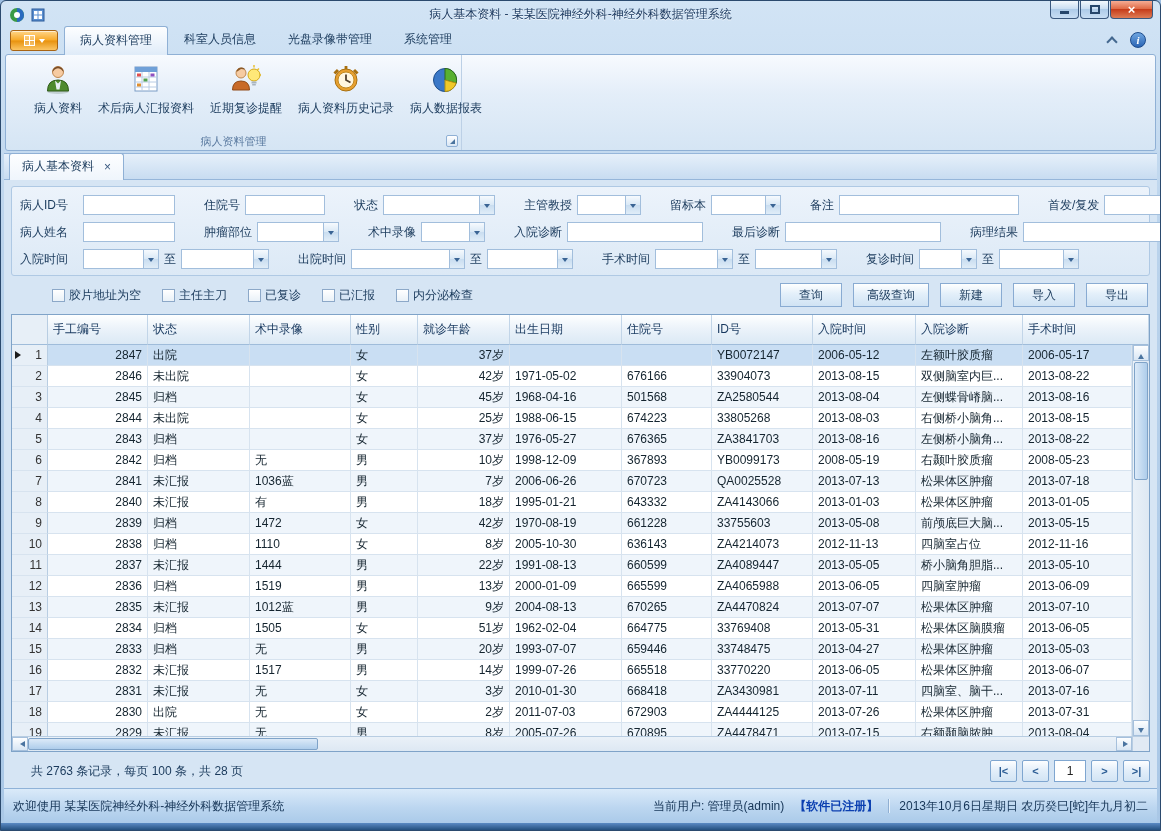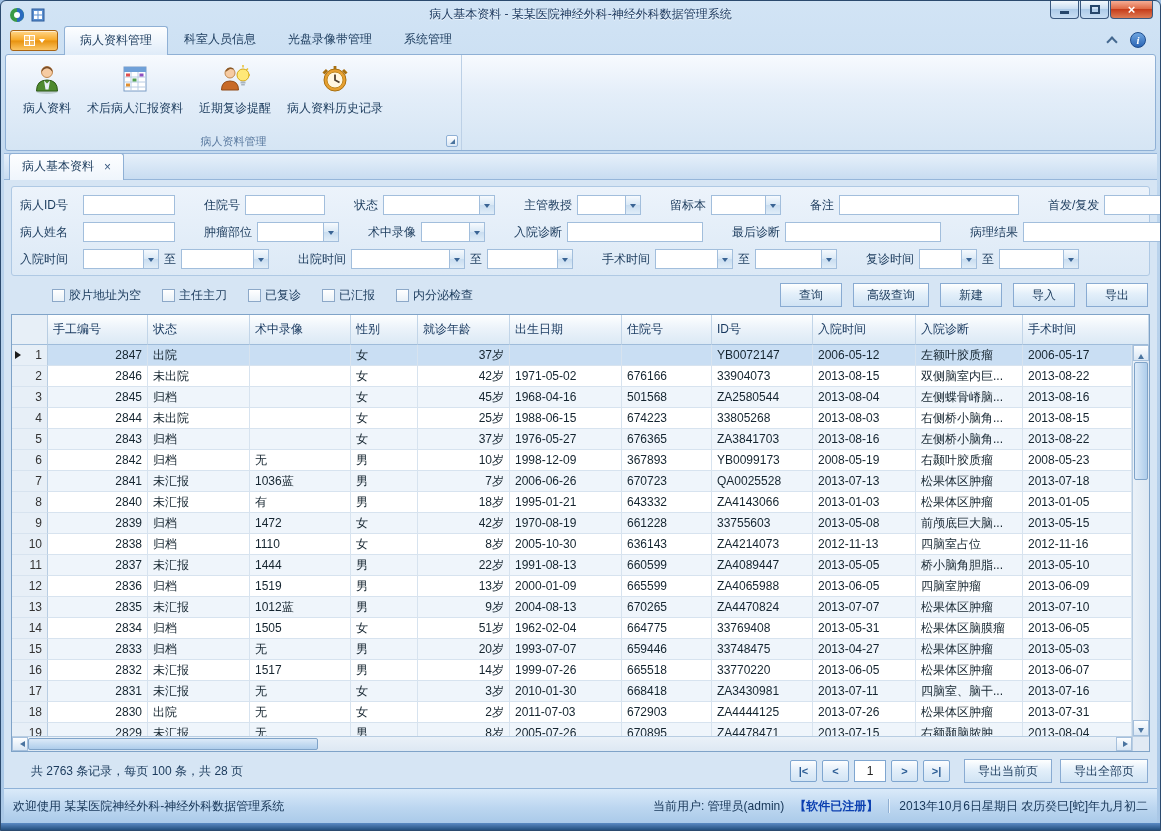--- a/index.html
+++ b/index.html
@@ -40,21 +40,21 @@
     border-radius:3px 3px 0 0; white-space:nowrap; cursor:default; }
   .rtab.selected { background:linear-gradient(#FDFEFF,#EDF4FC 55%,#DFEBF8); border-color:#8FB0D5; margin-bottom:-1px; z-index:2; }
   .chev-up { width:8px; height:8px; border-top:2px solid #44688F; border-left:2px solid #44688F; transform:rotate(45deg); margin-top:4px; }
   .info-icon { width:16px; height:16px; border-radius:50%; background:linear-gradient(#6FA6E0,#2A64B4);
     border:1px solid #1C4B8C; color:#fff; font-weight:bold; font-family:"Liberation Serif",serif; font-style:italic;
     display:flex; align-items:center; justify-content:center; font-size:11px; }
   
   .ribbon-body { flex:none; height:97px; margin:0 1px; border:1px solid #8FB0D5; border-radius:3px;
     background:linear-gradient(#F7FAFE,#E4EEF9 40%,#D5E5F4); display:flex; position:relative; z-index:1; }
   .ribbon-group { width:456px; display:flex; flex-direction:column; border-right:1px solid #BCD0E6; }
-  .ribbon-items { flex:1; display:flex; align-items:flex-start; padding:4px 9px 0; }
+  .ribbon-items { flex:1; display:flex; align-items:flex-start; padding:4px 20px 0; }
   .rbtn { display:flex; flex-direction:column; align-items:center; gap:5px; padding:4px 8px 2px; border-radius:3px; color:#1A3A5C; cursor:default; }
   .rbtn svg { width:32px; height:32px; display:block; }
   .rbtn-label { white-space:nowrap; }
   .group-caption { height:17px; flex:none; display:flex; align-items:center; justify-content:center; color:#59799F; font-size:11px; position:relative; }
   .launcher { position:absolute; right:3px; bottom:3px; width:12px; height:12px; border:1px solid #8FB0D5; border-radius:2px;
     background:linear-gradient(#FFFFFF,#D8E6F4); }
   .launcher::after { content:''; position:absolute; right:2px; bottom:2px; width:0; height:0;
     border-left:5px solid transparent; border-bottom:5px solid #4A749E; }
   
   .doc-tabs { height:27px; flex:none; background:linear-gradient(#E6F0FA,#C8DCF1); border-top:1px solid #96B6DA;
@@ -245,20 +245,30 @@
             <svg viewBox="0 0 32 32">
                 <path d="M8 7 L4.5 10.5 M24 7 l3.5 3.5" stroke="#A87010" stroke-width="3"></path>
                 <rect x="14.6" y="3" width="2.8" height="3.5" fill="#A87010"></rect>
                 <circle cx="16" cy="17" r="11" fill="#E8A030" stroke="#A87010"></circle>
                 <circle cx="16" cy="17" r="8" fill="#FFF6E0" stroke="#C08820"></circle>
                 <path d="M16 11.5 v5.5 l4.5 2.5" stroke="#504030" stroke-width="1.8" fill="none"></path>
               </svg>
           </span>
           <span class="rbtn-label">病人资料历史记录</span>
         </div>
+        <div class="rbtn">
+          <span>
+            <svg viewBox="0 0 32 32">
+                <circle cx="15" cy="17" r="11.5" fill="#3A78C8" stroke="#1E4E8C"></circle>
+                <path d="M15 17 L15 5.5 A11.5 11.5 0 0 1 26.2 20 z" fill="#58B030" stroke="#2E6A18"></path>
+                <path d="M15 17 L26.2 20 A11.5 11.5 0 0 1 15 28.5 z" fill="#F0C828" stroke="#B09010"></path>
+              </svg>
+          </span>
+          <span class="rbtn-label">病人数据报表</span>
+        </div>
       </div>
       <div class="group-caption">
         <span>病人资料管理</span>
         <span class="launcher"></span>
       </div>
     </div>
   </div>
 
   <div style="position:absolute; top:31px; right:14px; display:flex; gap:14px; align-items:center; z-index:5;">
     <span class="chev-up"></span>
@@ -763,24 +773,20 @@
 
     <div class="pager-row">
       <span class="pager-info">共 2763 条记录，每页 100 条，共 28 页</span>
       <div class="pager-ctl">
         <div class="pbtn">|&lt;</div>
         <div class="pbtn">&lt;</div>
         <input class="page-input" value="1" style="">
         <div class="pbtn">&gt;</div>
         <div class="pbtn">&gt;|</div>
       </div>
-      <div class="pager-export">
-        <button class="btn">导出当前页</button>
-        <button class="btn">导出全部页</button>
-      </div>
     </div>
 
   </div>
 
   <div class="statusbar">
     <span>欢迎使用 某某医院神经外科-神经外科数据管理系统</span>
     <div class="status-right">
       <span>当前用户: 管理员(admin)</span>
       <span class="registered">【软件已注册】</span>
       <span class="status-sep"></span>

